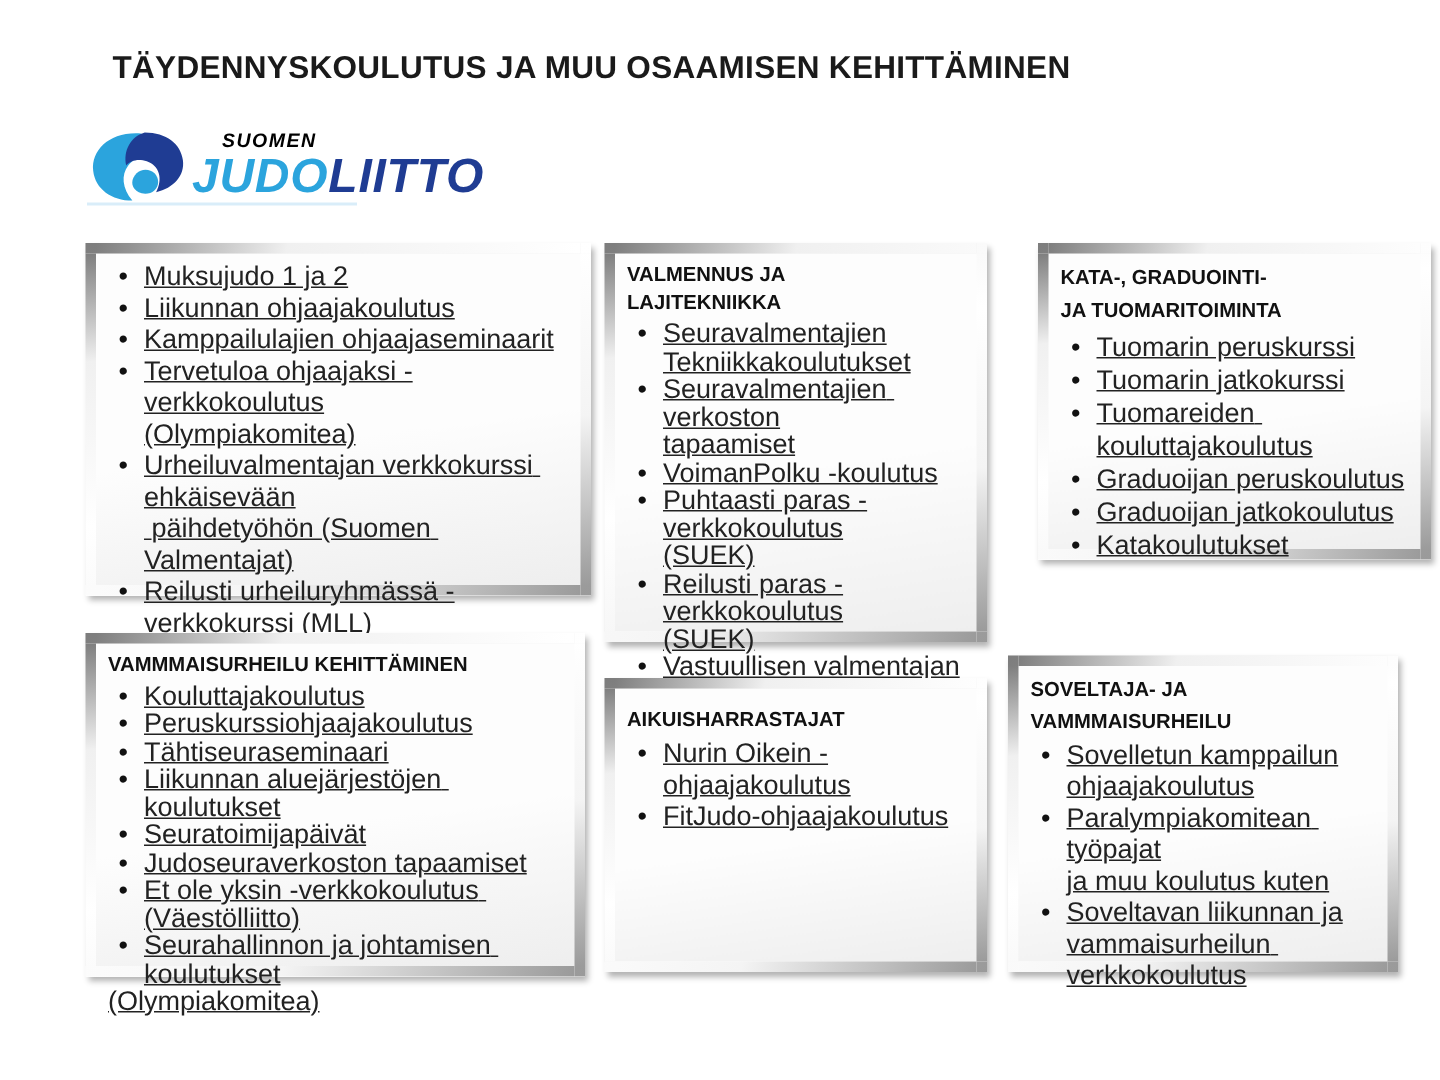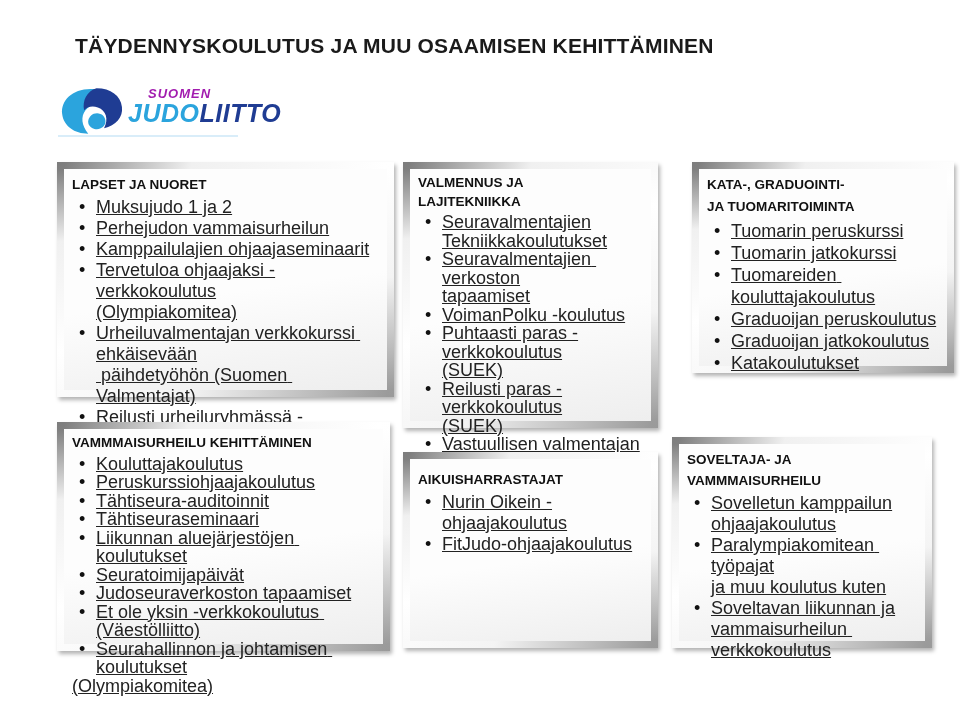--- a/index.html
+++ b/index.html
@@ -12,21 +12,21 @@
     font-size:21px;font-weight:bold;letter-spacing:0.2px;color:#1a1a1a;
   }
   
   .logo{position:absolute;left:58px;top:84px;height:54px;display:flex;align-items:flex-start;}
   .logo-mark{width:66px;height:50px;margin-top:2px;}
   .logo-text{margin-left:4px;line-height:1;}
   .logo-suomen{
     font-style:italic;font-weight:bold;font-size:13px;letter-spacing:1px;
     margin-left:20px;margin-top:3px;
   }
-  .logo-word{font-style:italic;font-weight:bold;font-size:25px;letter-spacing:0.5px;margin-top:1px;}
+  .logo-word{font-style:italic;font-weight:bold;font-size:32px;letter-spacing:0.5px;margin-top:1px;}
   .logo-underline{position:absolute;left:0px;top:51px;width:180px;height:2px;background:#cfe9f7;opacity:.8;}
   
   .box{
     position:absolute;box-sizing:border-box;
     border:7px solid #e8e8e8;
     border-image:linear-gradient(150deg,#7d7d7d 0%,#f0f0f0 18%,#ffffff 45%,#f4f4f4 72%,#9a9a9a 100%) 1 stretch;
     background:linear-gradient(172deg,#fdfdfd 55%,#eeeeee 100%);
     box-shadow:2px 3px 4px rgba(0,0,0,0.30);
     padding:5px 8px 4px 8px;
   }
@@ -53,31 +53,30 @@
 
   <div class="title">TÄYDENNYSKOULUTUS JA MUU OSAAMISEN KEHITTÄMINEN</div>
 
   <div class="logo">
     <svg class="logo-mark" viewBox="0 0 96 72" xmlns="http://www.w3.org/2000/svg" aria-hidden="true">
       <path fill="#2BA4DD" d="M52 4 C22 2 4 20 6 40 C8 58 24 69 44 69 C34 57 33 44 40 35 C47 26 58 24 66 30 C71 19 64 7 52 4 Z"></path>
       <path fill="#2BA4DD" d="M52 40 c9 -3 17 3 17 11 c0 8 -8 13 -16 11 c-8 -2 -11 -9 -8 -15 c2 -4 4 -6 7 -7 z"></path>
       <path fill="#1F3C93" d="M56 3 C77 3 91 14 93 30 C95 45 84 57 67 61 C74 48 70 35 58 31 C50 28 42 30 38 35 C35 21 42 7 56 3 Z"></path>
     </svg>
     <div class="logo-text">
-      <div class="logo-suomen" style="color:#a21caf;">SUOMEN</div>
+      <div class="logo-suomen" style="color:#000000;">SUOMEN</div>
       <div class="logo-word"><span style="color:#2BA4DD;">JUDO</span><span style="color:#1F3C93;">LIITTO</span></div>
     </div>
     <div class="logo-underline"></div>
   </div>
 
   <div class="box box1">
-    <div class="box-title">LAPSET JA NUORET</div>
     <ul class="course-list">
         <li class="bi">Muksujudo 1 ja 2</li>
-        <li class="bi">Perhejudon vammaisurheilun</li>
+        <li class="bi">Liikunnan ohjaajakoulutus</li>
         <li class="bi">Kamppailulajien ohjaajaseminaarit</li>
         <li class="bi">Tervetuloa ohjaajaksi -verkkokoulutus
 (Olympiakomitea)</li>
         <li class="bi">Urheiluvalmentajan verkkokurssi ehkäisevään
  päihdetyöhön (Suomen Valmentajat)</li>
         <li class="bi">Reilusti urheiluryhmässä -verkkokurssi (MLL)</li>
         <li class="bi">Nuori mieli valmentajan -verkkokurssit (MIELI ry)</li>
       </ul>
   </div>
 
@@ -110,21 +109,20 @@
         <li class="bi">Graduoijan jatkokoulutus</li>
         <li class="bi">Katakoulutukset</li>
       </ul>
   </div>
 
   <div class="box box4">
     <div class="box-title">VAMMMAISURHEILU KEHITTÄMINEN</div>
     <ul class="course-list">
         <li class="bi">Kouluttajakoulutus</li>
         <li class="bi">Peruskurssiohjaajakoulutus</li>
-        <li class="bi">Tähtiseura-auditoinnit</li>
         <li class="bi">Tähtiseuraseminaari</li>
         <li class="bi">Liikunnan aluejärjestöjen koulutukset</li>
         <li class="bi">Seuratoimijapäivät</li>
         <li class="bi">Judoseuraverkoston tapaamiset</li>
         <li class="bi">Et ole yksin -verkkokoulutus (Väestölliitto)</li>
         <li class="bi">Seurahallinnon ja johtamisen koulutukset</li>
         <li class="bi nobullet">(Olympiakomitea)</li>
       </ul>
   </div>
 

